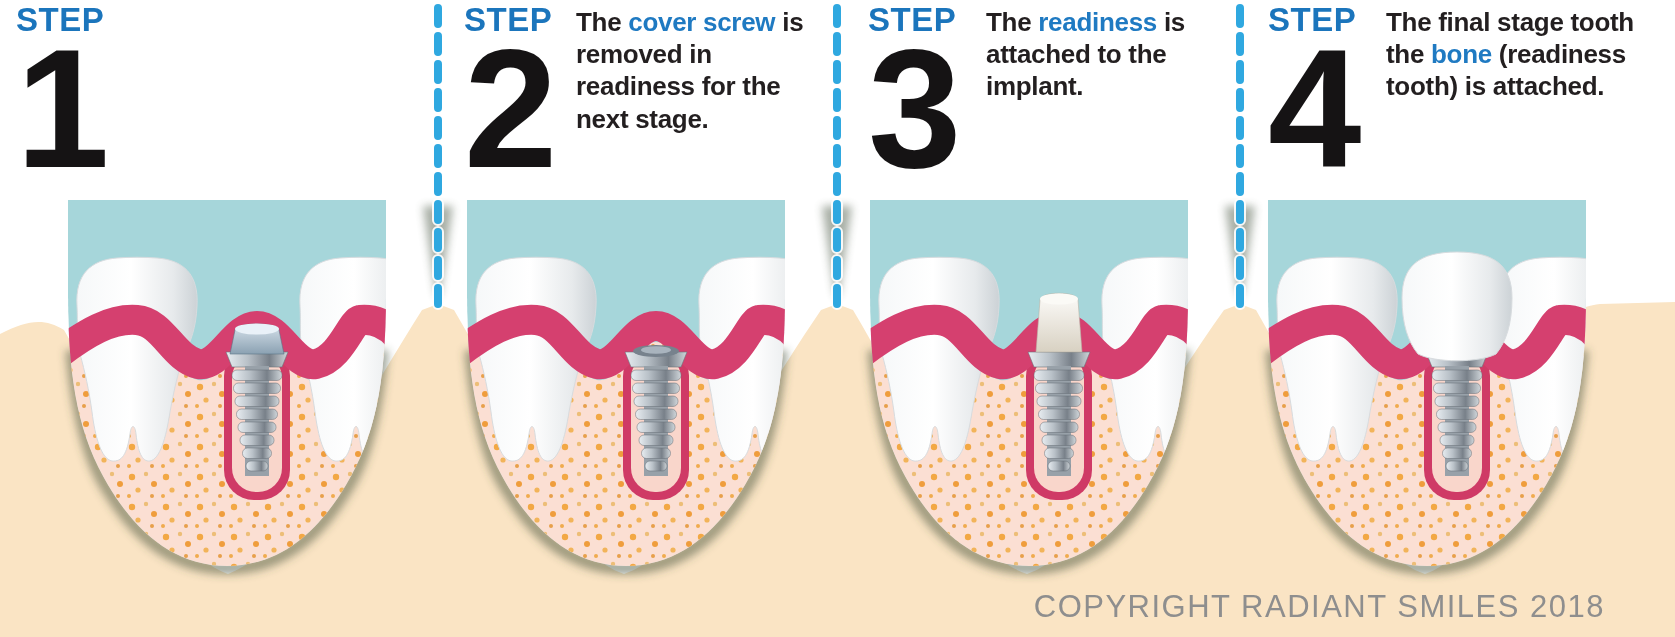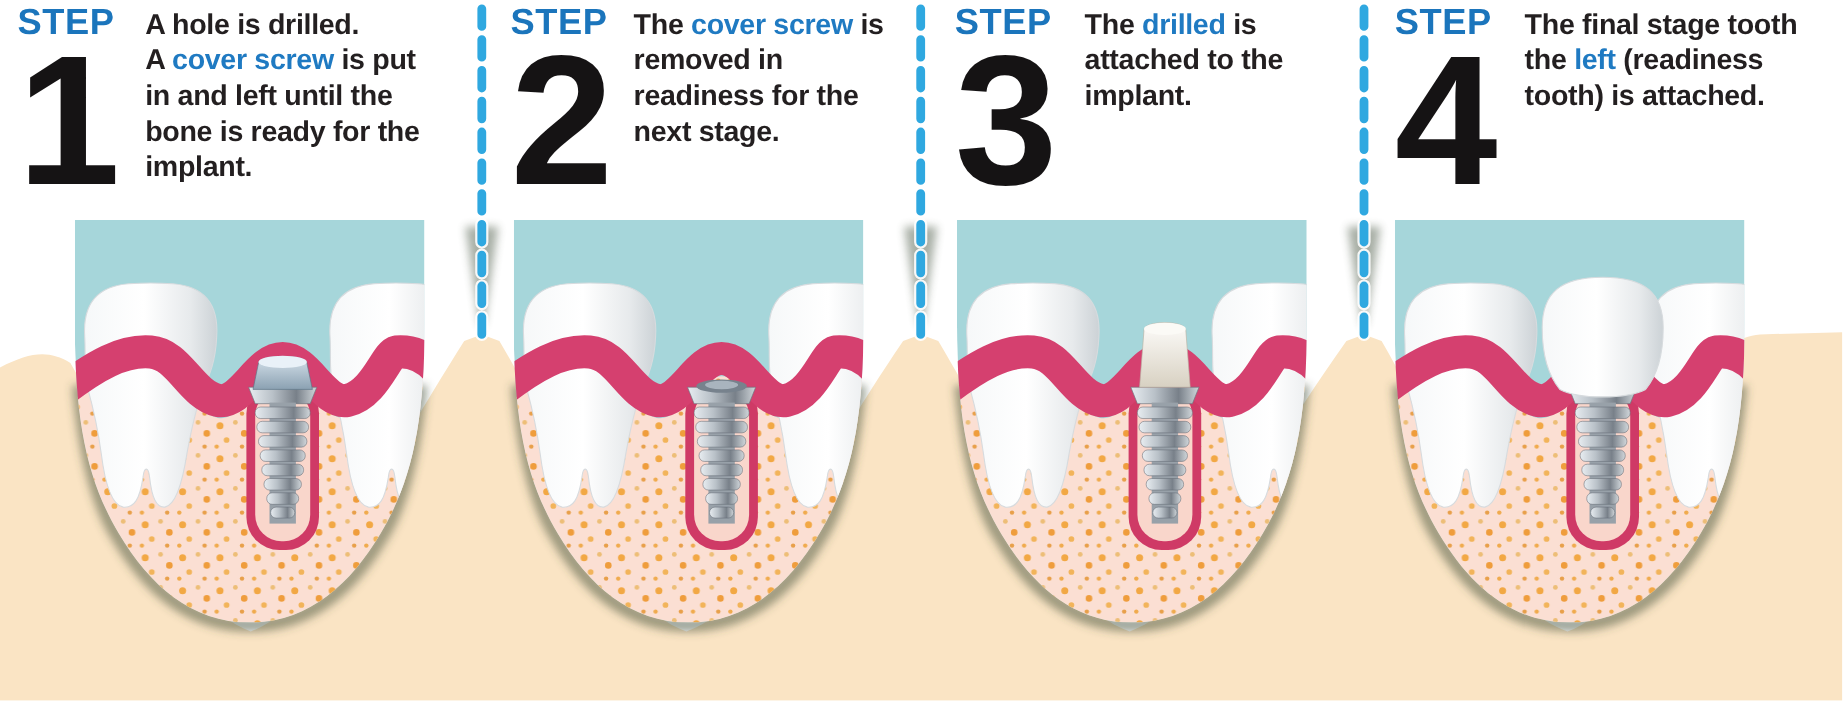--- a/index.html
+++ b/index.html
@@ -187,20 +187,19 @@
   </div>
   <div class="head" style="left:868px">
     <span class="step-label">STEP</span>
     <span class="step-number">3</span>
   </div>
   <div class="head" style="left:1268px">
     <span class="step-label">STEP</span>
     <span class="step-number">4</span>
   </div>
 
-  <p class="txt" style="left:132px;width:272px"><span>A hole is drilled.
-A </span><span class="hl">cover screw</span><span> is put in and left until the bone  is ready for the implant.</span></p>
   <p class="txt" style="left:576px;width:242px"><span>The </span><span class="hl">cover screw</span><span> is removed in readiness for the next stage.</span></p>
-  <p class="txt" style="left:986px;width:238px"><span>The </span><span class="hl">drilled</span><span> is attached to the implant.</span></p>
-  <p class="txt" style="left:1386px;width:256px"><span>The final stage tooth the </span><span class="hl">left</span><span> (readiness tooth) is attached.</span></p>
-
+  <p class="txt" style="left:986px;width:238px"><span>The </span><span class="hl">readiness</span><span> is attached to the implant.</span></p>
+  <p class="txt" style="left:1386px;width:256px"><span>The final stage tooth the </span><span class="hl">bone</span><span> (readiness tooth) is attached.</span></p>
+
+  <div class="copyright">COPYRIGHT RADIANT SMILES 2018</div>
 
 </div>
 
 </body></html>

